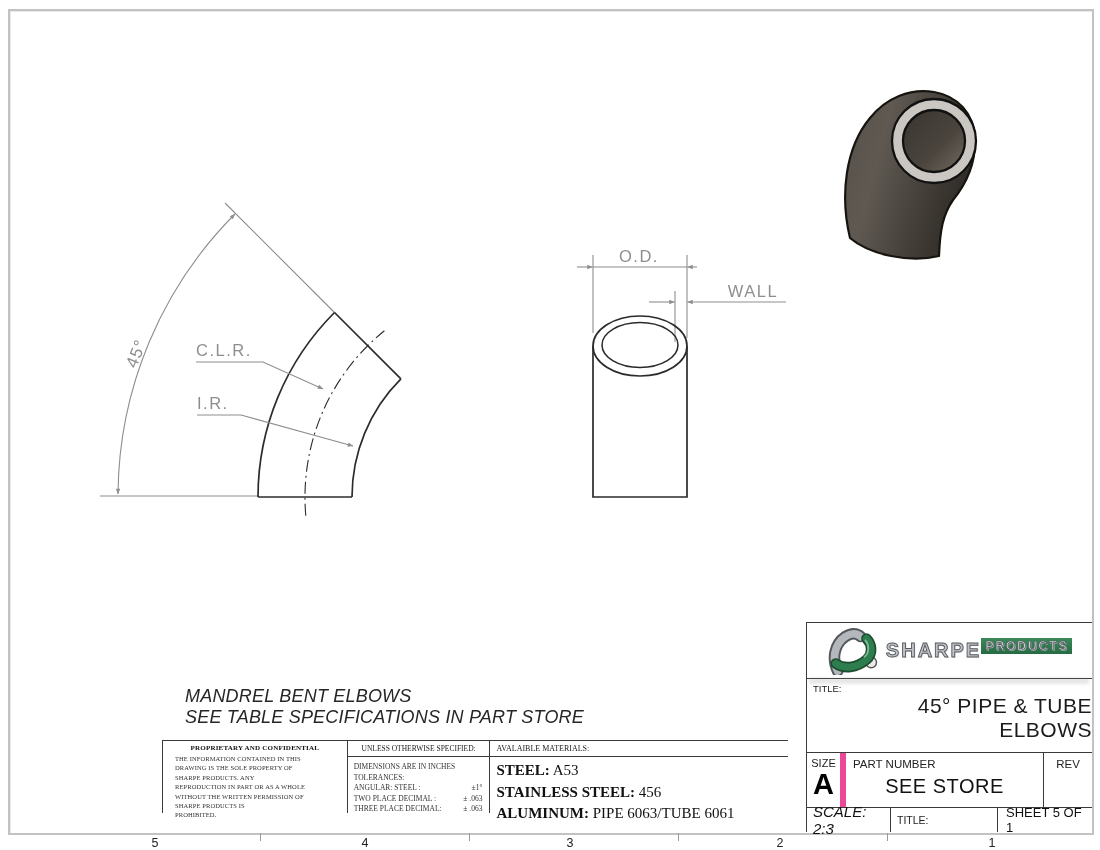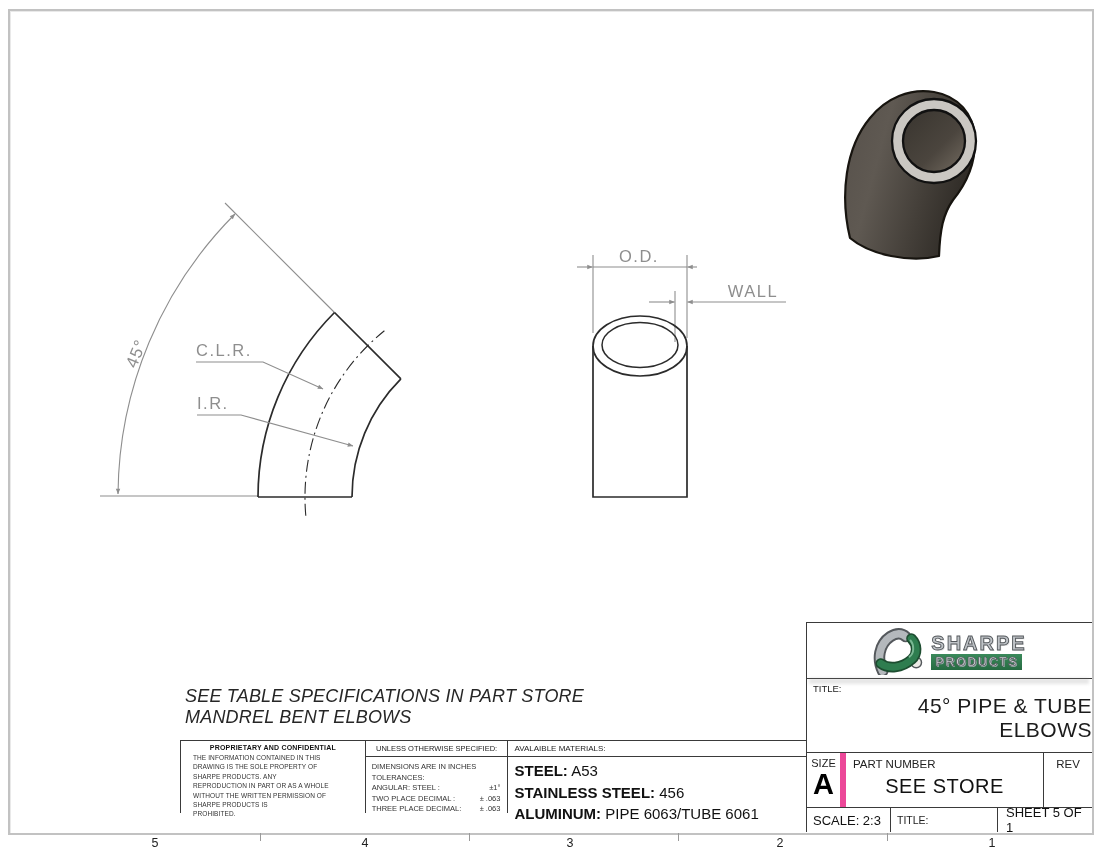--- a/index.html
+++ b/index.html
@@ -8,42 +8,42 @@
   .frame{position:absolute;left:8px;top:9px;width:1082px;height:822px;
          border:2px solid #c2c2c2;box-shadow:1px 1px 0 #e9e9e9 inset;}
   svg.views{position:absolute;left:0;top:0;width:1100px;height:850px;}
   svg text{font-family:"Liberation Sans", sans-serif;}
 
   
   .note{position:absolute;left:185px;top:686px;font-style:italic;font-size:18px;
         line-height:21px;color:#262626;letter-spacing:.2px;white-space:nowrap;}
 
   
-  .bottom-strip{position:absolute;left:180px;top:740px;width:626px;height:73px;
+  .bottom-strip{position:absolute;left:162px;top:740px;width:626px;height:73px;
                 border-top:1px solid #3a3a3a;border-left:1px solid #3a3a3a;
-                display:flex;box-sizing:border-box;}
+                display:flex;box-sizing:border-box;font-family:Liberation Serif, serif;}
   .cell{border-right:1px solid #3a3a3a;box-sizing:border-box;height:100%;}
   .prop-cell{width:185px;padding-top:3px;}
   .prop-title{font-size:7px;font-weight:bold;text-align:center;letter-spacing:.2px;color:#111;}
   .prop-lines{padding:2px 6px 0 12px;font-size:6.5px;line-height:9.4px;color:#333;letter-spacing:.1px;}
   .tol-cell{width:143px;}
   .tol-header{font-size:7.5px;text-align:center;padding:3px 0 3px 0;border-bottom:1px solid #3a3a3a;color:#222;}
   .tol-body{padding:5px 5px 0 6px;font-size:7.5px;line-height:10.5px;color:#333;}
   .tol-row{display:flex;justify-content:space-between;padding-right:2px;}
   .mat-cell{width:298px;border-right:none;}
   .mat-header{font-size:8px;padding:3px 0 3px 6px;border-bottom:1px solid #3a3a3a;color:#222;}
   .mat-body{padding:3px 0 0 6px;font-size:15px;line-height:21.5px;color:#111;}
   .mat-label{font-weight:bold;}
 
   
   .title-block{position:absolute;left:806px;top:622px;width:286px;height:210px;
                border-left:1px solid #3a3a3a;border-top:1px solid #3a3a3a;box-sizing:border-box;}
   .tb-row{border-bottom:1px solid #3a3a3a;box-sizing:border-box;position:relative;}
   .tb-logo{height:56px;display:flex;align-items:center;justify-content:center;gap:7px;}
-  .logo-text{display:flex;flex-direction:column;align-items:flex-start;}
+  .logo-text{display:flex;align-items:flex-start;}
   .logo-sharpe{font-size:20px;font-weight:bold;letter-spacing:2px;color:#bfc3c7;
                -webkit-text-stroke:.9px #54585c;text-shadow:1px 1px 0 #e3e3e3;}
   .logo-products{font-size:12.5px;font-weight:bold;letter-spacing:1.6px;color:#ccd0d4;
                  -webkit-text-stroke:.7px #54585c;background:linear-gradient(#3b8a5b,#266b42);
                  padding:1px 4px 1px 4px;margin-top:-1px;text-shadow:1px 1px 0 #9aa;}
   .artifact{position:absolute;left:2px;top:55px;width:280px;height:6px;background:#8f8f8f;
             opacity:.22;filter:blur(1.5px);}
   .tb-title-row{height:74px;}
   .tb-title-label{position:absolute;left:6px;top:4px;font-size:9.5px;color:#222;}
   .tb-title{position:absolute;left:0;top:15px;width:100%;text-align:right;font-size:21px;
@@ -51,21 +51,21 @@
   .tb-mid-row{height:55px;display:flex;}
   .tb-size-cell{width:39px;border-right:6px solid #ec4899;box-sizing:border-box;text-align:center;}
   .tb-size-label{font-size:11px;margin-top:4px;color:#222;}
   .tb-size-value{font-size:29px;font-weight:bold;line-height:30px;color:#000;}
   .tb-part-cell{width:198px;border-right:1px solid #3a3a3a;box-sizing:border-box;position:relative;}
   .tb-part-label{position:absolute;left:7px;top:5px;font-size:11.5px;color:#222;}
   .tb-part-value{position:absolute;left:0;top:22px;width:100%;text-align:center;font-size:20px;color:#111;letter-spacing:.5px;}
   .tb-rev-cell{flex:1;text-align:center;font-size:11.5px;padding-top:5px;color:#222;}
   .tb-bottom-row{height:24px;display:flex;border-bottom:none;}
   .tb-scale-cell{width:84px;border-right:1px solid #3a3a3a;box-sizing:border-box;
-                 font-size:13px;display:flex;align-items:center;padding-left:6px;color:#111;}
+                 font-size:15px;display:flex;align-items:center;padding-left:6px;color:#111;font-style:italic;}
   .tb-weight-cell{width:107px;border-right:1px solid #3a3a3a;box-sizing:border-box;
                   font-size:10.5px;display:flex;align-items:center;padding-left:6px;color:#222;}
   .tb-sheet-cell{flex:1;font-size:13px;display:flex;align-items:center;padding-left:8px;color:#111;}
 
   
   .zone-num{position:absolute;top:836px;width:20px;text-align:center;font-size:12.5px;color:#222;}
   .zone-tick{position:absolute;top:833px;width:1px;height:8px;background:#9a9a9a;}
 </style>
 </head>
 <body>
@@ -134,22 +134,22 @@
     <g>
       <path d="M 850,238 C 840,196 845,148 870,118 C 886,98 910,88 934,92
                C 958,96 974,114 975,138 C 976,162 966,184 953,200
                C 943,214 940,230 939,256 C 910,263 870,255 850,238 Z" fill="url(#bodyGrad)" stroke="#17140f" stroke-width="2.2" stroke-linejoin="round"></path>
       <circle cx="934" cy="141" r="42" fill="#cac7c2" stroke="#111" stroke-width="2.3"></circle>
       <circle cx="934" cy="141" r="31" fill="url(#holeGrad)" stroke="#111" stroke-width="2.3"></circle>
     </g>
   </svg>
 
   <div class="note">
+    <div>MANDREL BENT ELBOWS</div>
     <div>SEE TABLE SPECIFICATIONS IN PART STORE</div>
-    <div>MANDREL BENT ELBOWS</div>
   </div>
 
   <div class="bottom-strip">
     <div class="cell prop-cell">
       <div class="prop-title">PROPRIETARY AND CONFIDENTIAL</div>
       <div class="prop-lines">
         <div>THE INFORMATION CONTAINED IN THIS</div>
         <div>DRAWING IS THE SOLE PROPERTY OF</div>
         <div>SHARPE PRODUCTS.  ANY</div>
         <div>REPRODUCTION IN PART OR AS A WHOLE</div>

